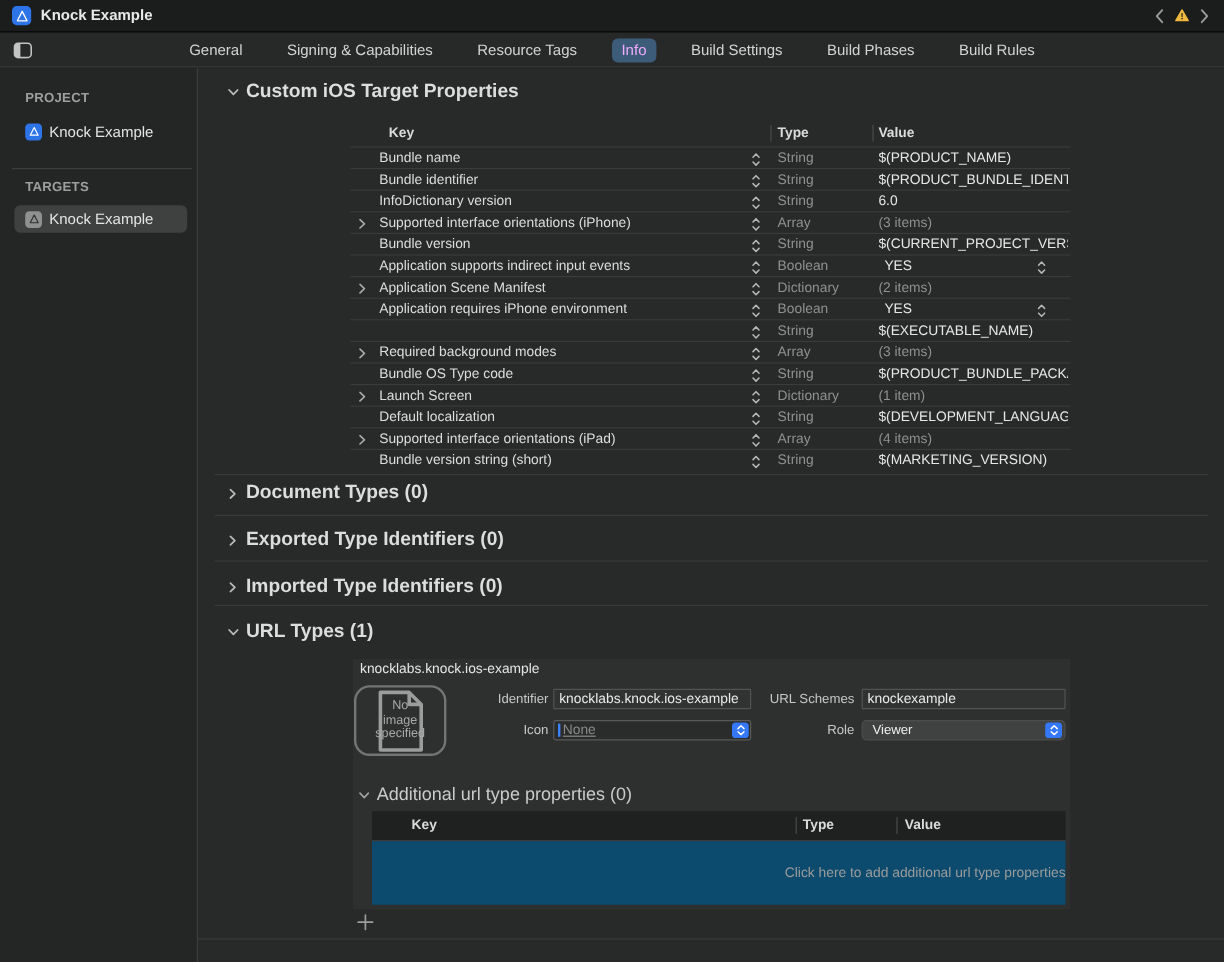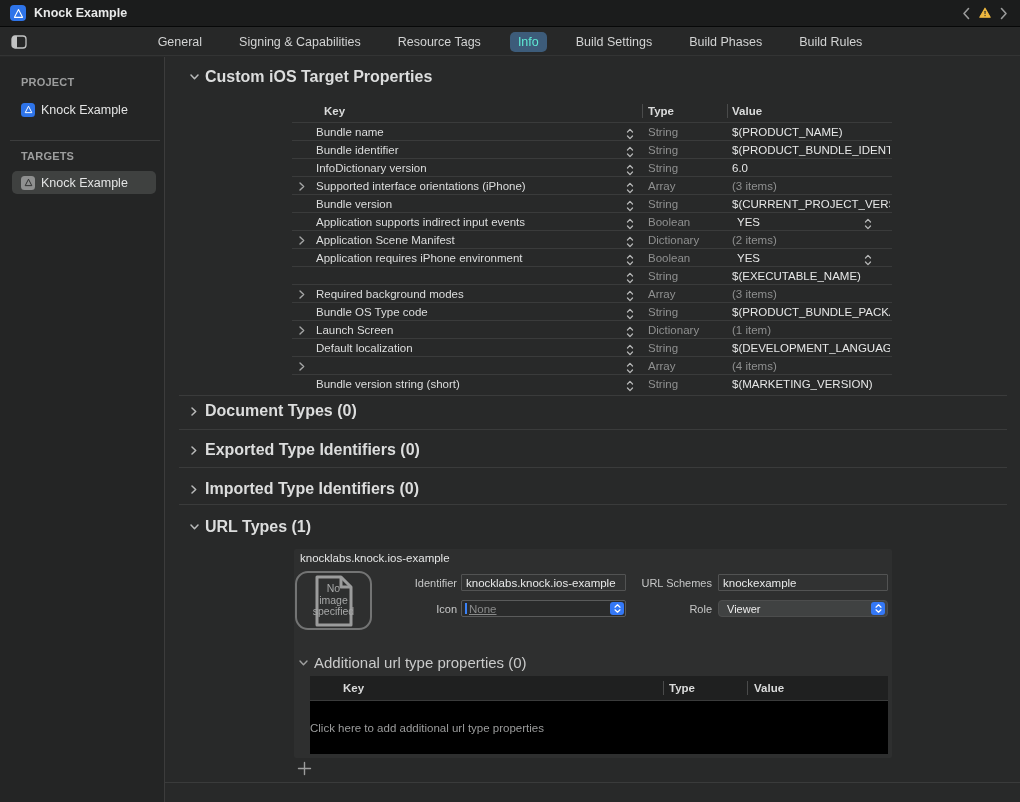--- a/index.html
+++ b/index.html
@@ -17,21 +17,21 @@
   .navgroup { display:flex; align-items:center; gap:7px; }
   .navbtn { display:flex; align-items:center; justify-content:center; width:12px; height:16px; }
 
   
   .toolbar { position:absolute; top:28px; left:0; right:0; height:28px; background:#272828;
     border-bottom:1px solid #333434; display:flex; align-items:center; justify-content:center; }
   .sidebar-toggle { position:absolute; left:10px; top:5px; width:18px; height:18px;
     display:flex; align-items:center; justify-content:center; }
   .tabs { display:flex; align-items:center; gap:21px; }
   .tab { color:#d2d3d3; font-size:12.5px; padding:2px 8px; border-radius:5px; line-height:16px; white-space:nowrap; }
-  .tab.active { background:#3d5c7a; color:#5eead4; }
+  .tab.active { background:#3d5c7a; color:#f0abfc; }
 
   
   .main { position:absolute; top:57px; left:0; right:0; bottom:0; display:flex; }
   .sidebar { width:165px; background:#242525; border-right:1px solid #3c3c3c; position:relative; flex:0 0 auto; }
   .sidegroup-label { position:absolute; left:21px; color:#9d9e9e; font-size:11px; font-weight:bold; letter-spacing:.2px; }
   .side-item { position:absolute; left:12px; right:8px; height:23px; display:flex; align-items:center;
     border-radius:5px; padding-left:9px; gap:6px; }
   .side-item.selected { background:#3f4140; }
   .side-item .label { color:#e3e4e4; font-size:12.5px; white-space:nowrap; overflow:hidden; }
   .mini-icon { width:14px; height:14px; border-radius:3.5px; display:flex; align-items:center; justify-content:center; flex:0 0 auto; }
@@ -87,22 +87,22 @@
   .popup .val { color:#ececec; font-size:11px; margin-left:8px; flex:1; }
 
   .add-head { position:absolute; left:5px; top:105px; display:flex; align-items:center; gap:6px;
     color:#c9caca; font-size:15px; }
   .itable { position:absolute; left:16px; top:127px; width:578px; }
   .ihead { position:relative; height:24px; background:#1f2020; display:flex; align-items:center; }
   .ihead .h-key { position:absolute; left:33px; color:#dadbdb; font-size:11.5px; font-weight:bold; }
   .ihead .h-type { position:absolute; left:359px; color:#dadbdb; font-size:11.5px; font-weight:bold; }
   .ihead .h-value { position:absolute; left:444px; color:#dadbdb; font-size:11.5px; font-weight:bold; }
   .ihead .vsep { background:#4a4b4b; top:5px; }
-  .ibody { position:relative; height:54px; background:#000000; border-top:1px solid #3a3b3b;
-    display:flex; align-items:center; justify-content:flex-start; }
+  .ibody { position:relative; height:54px; background:#0c4a6e; border-top:1px solid #3a3b3b;
+    display:flex; align-items:center; justify-content:flex-end; }
   .ibody .empty { color:#9b9c9c; font-size:11.5px; }
 
   .plus-btn { position:absolute; left:130px; top:702px; width:18px; height:18px;
     display:flex; align-items:center; justify-content:center; }
   .bottom-divider { position:absolute; left:0; right:0; top:725px; height:1px; background:#3a3b3b; }
 </style>
 </head>
 <body>
 
 <div class="window">
@@ -326,20 +326,21 @@
                 </svg></span>
               <span class="ptype">String</span>
               <span class="pval">$(DEVELOPMENT_LANGUAGE)</span>
             </div>
             <div class="prow">
               <span class="disc">
                 <svg width="6" height="9" viewBox="0 0 6 9">
                   <path d="M1 1 L4.7 4.5 L1 8" fill="none" stroke="#a6a7a7" stroke-width="1.4" stroke-linecap="round" stroke-linejoin="round"></path>
                 </svg>
               </span>
+              <span class="pkey">Supported interface orientations (iPad)</span>
               <span class="kstep"><svg width="8" height="12" viewBox="0 0 8 12">
                   <path d="M1.5 4 L4 1.4 L6.5 4 M1.5 8 L4 10.6 L6.5 8" fill="none" stroke="#b5b6b6" stroke-width="1.3" stroke-linecap="round" stroke-linejoin="round"></path>
                 </svg></span>
               <span class="ptype">Array</span>
               <span class="pval dim">(4 items)</span>
             </div>
             <div class="prow">
               <span class="pkey">Bundle version string (short)</span>
               <span class="kstep"><svg width="8" height="12" viewBox="0 0 8 12">
                   <path d="M1.5 4 L4 1.4 L6.5 4 M1.5 8 L4 10.6 L6.5 8" fill="none" stroke="#b5b6b6" stroke-width="1.3" stroke-linecap="round" stroke-linejoin="round"></path>

